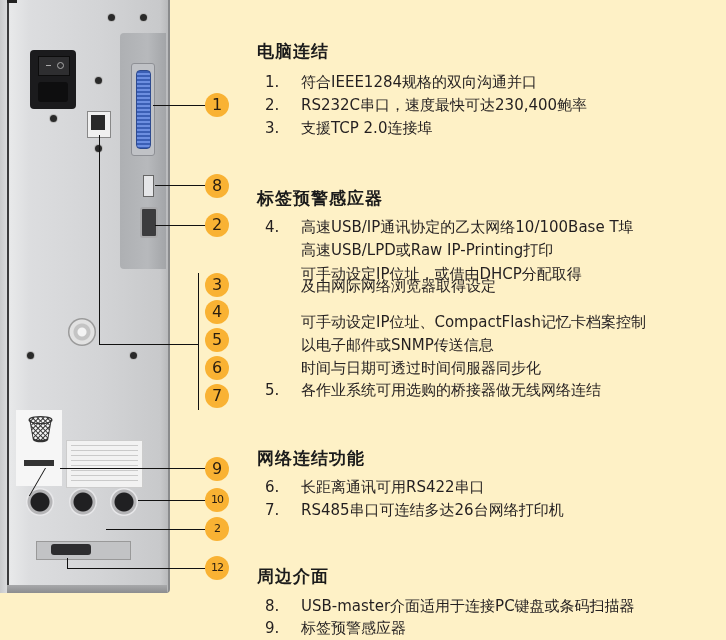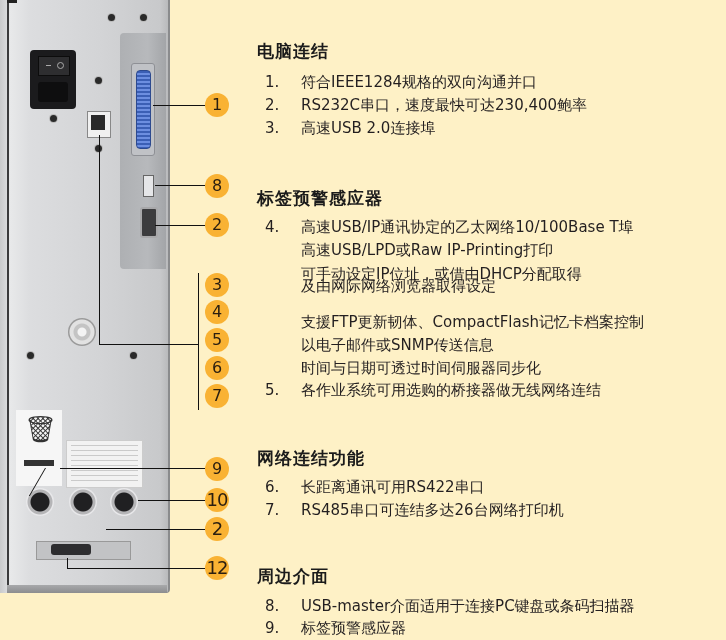--- a/index.html
+++ b/index.html
@@ -93,21 +93,21 @@
   .db15::after { content:""; position:absolute; left: 14px; top: 2px; width: 40px; height: 11px; background:#2d2d2f; border-radius: 3px; }
   
   .leader { position: absolute; background: #111; }
   
   .badge {
     position: absolute; width: 24px; height: 24px; border-radius: 50%;
     background: #f9b233;
     font-family: "DejaVu Sans", sans-serif; font-size: 16px; line-height: 24px; text-align: center;
     color: #2a1e10;
   }
-  .badge.two { font-size: 18px; letter-spacing: -1px; }
+  .badge.two { font-size: 11px; letter-spacing: -1px; }
   
   .content { position: absolute; left: 257px; top: 0; width: 469px; }
   .section-title {
     position: absolute; left: 0; font-family: "DejaVu Serif", serif; font-size: 17px; font-weight: bold;
     color: #1b1b1b; letter-spacing: 1px; white-space: nowrap;
   }
   .item {
     position: absolute; left: 8px; font-size: 15px; color: #231f20; white-space: nowrap; line-height: 20px;
   }
   .item .num { display: inline-block; width: 36px; }
@@ -186,31 +186,31 @@
 <div class="content">
 
   <div class="section-title" style="top:40px">电脑连结</div>
   <div class="item" style="top:72px">
     <span class="num">1.</span><span class="txt">符合IEEE1284规格的双向沟通并口</span>
   </div>
   <div class="item" style="top:95px">
     <span class="num">2.</span><span class="txt">RS232C串口，速度最快可达230,400鲍率</span>
   </div>
   <div class="item" style="top:118px">
-    <span class="num">3.</span><span class="txt">高速USB 2.0连接埠</span>
+    <span class="num">3.</span><span class="txt">支援TCP 2.0连接埠</span>
   </div>
 
   <div class="section-title" style="top:187px">标签预警感应器</div>
   <div class="item" style="top:217px">
     <span class="num">4.</span><span class="txt">高速USB/IP通讯协定的乙太网络10/100Base T埠</span>
   </div>
   <div class="cont" style="top:240px">高速USB/LPD或Raw IP-Printing打印</div>
   <div class="cont" style="top:264px">可手动设定IP位址，或借由DHCP分配取得</div>
   <div class="cont" style="top:276px">及由网际网络浏览器取得设定</div>
-  <div class="cont" style="top:312px">支援FTP更新韧体、CompactFlash记忆卡档案控制</div>
+  <div class="cont" style="top:312px">可手动设定IP位址、CompactFlash记忆卡档案控制</div>
   <div class="cont" style="top:335px">以电子邮件或SNMP传送信息</div>
   <div class="cont" style="top:358px">时间与日期可透过时间伺服器同步化</div>
   <div class="item" style="top:380px">
     <span class="num">5.</span><span class="txt">各作业系统可用选购的桥接器做无线网络连结</span>
   </div>
 
   <div class="section-title" style="top:447px">网络连结功能</div>
   <div class="item" style="top:477px">
     <span class="num">6.</span><span class="txt">长距离通讯可用RS422串口</span>
   </div>

